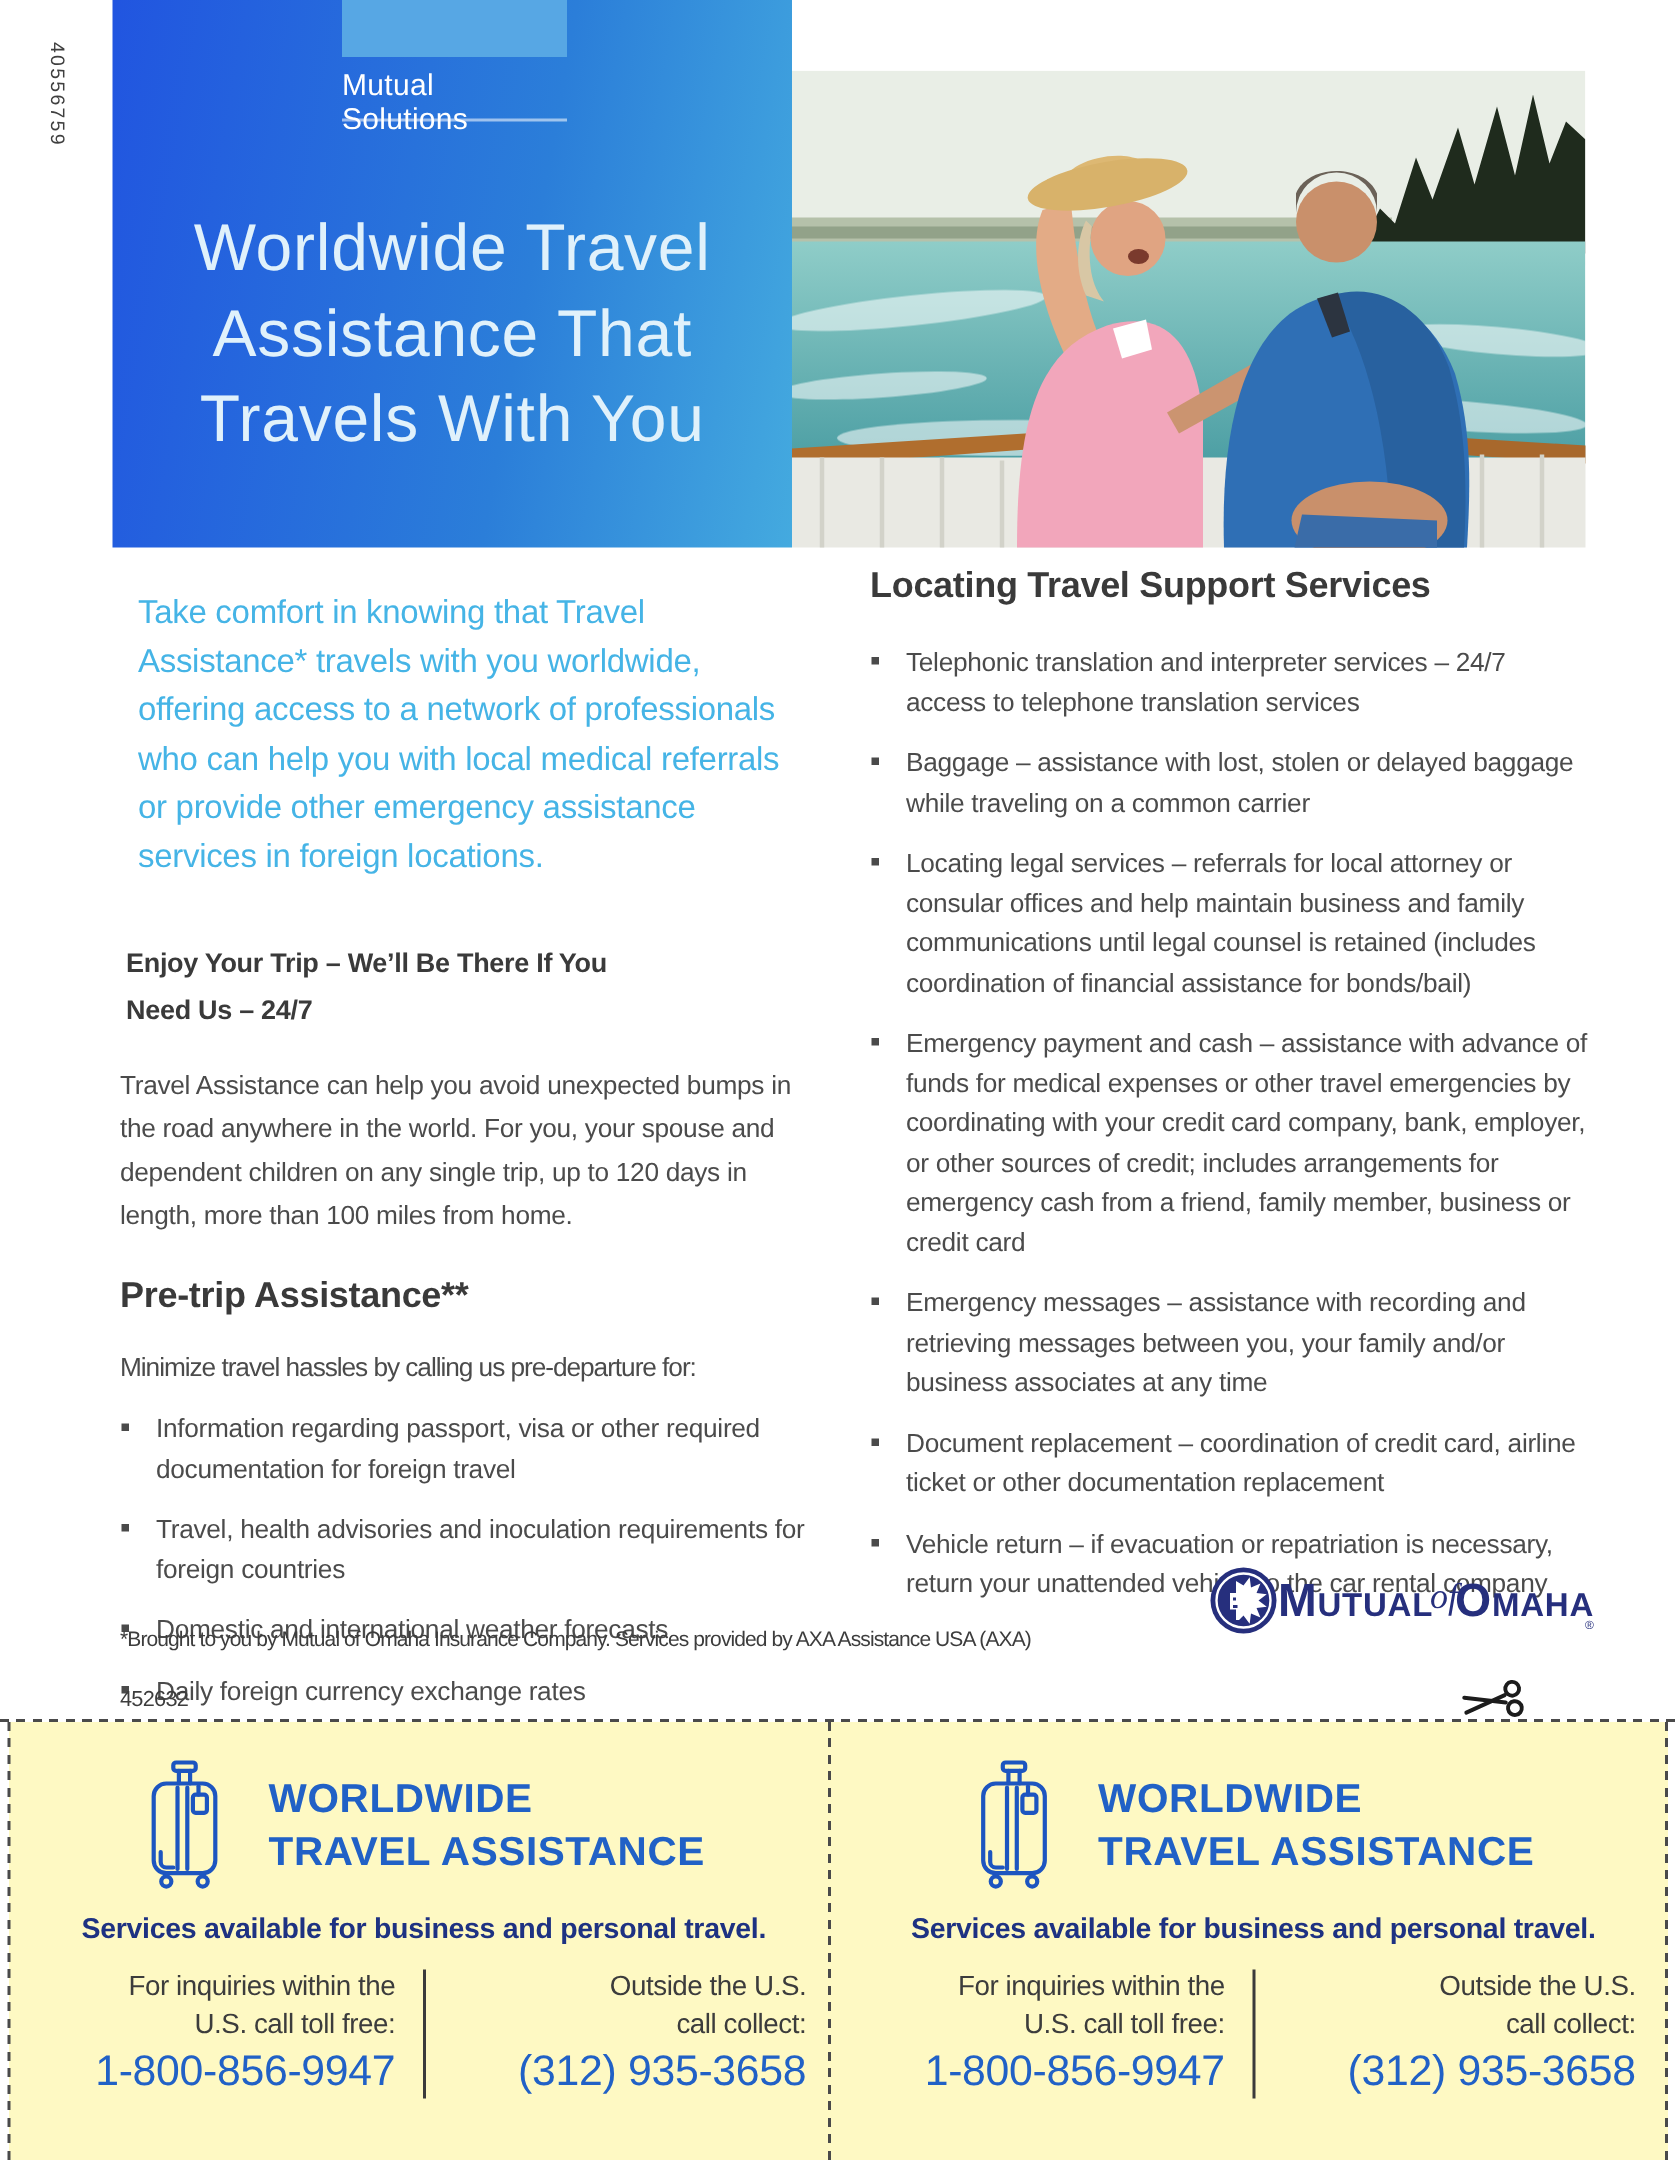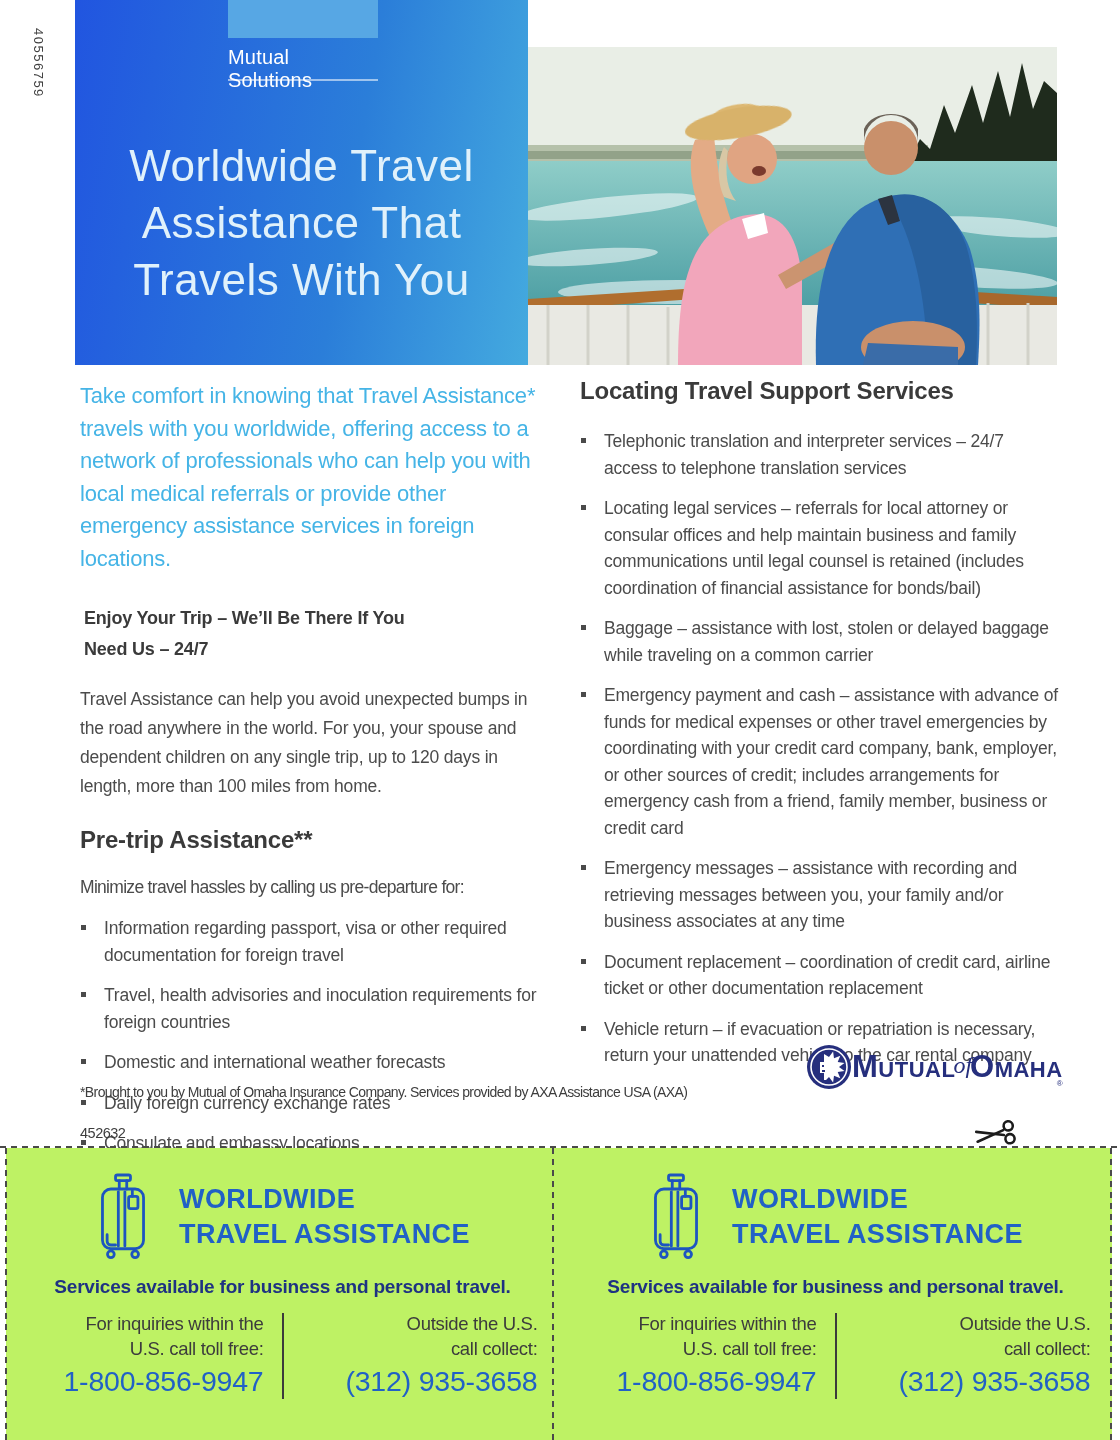--- a/index.html
+++ b/index.html
@@ -49,21 +49,21 @@
   .footnotes{position:absolute;left:80px;top:1082px;font-size:14px;line-height:21px;
              letter-spacing:-0.6px;color:#3d3d3d;}
   .form-number{position:absolute;left:80px;top:1125px;font-size:14.5px;letter-spacing:-0.5px;color:#3d3d3d;}
 
   
   .cut-line-h{position:absolute;left:0;top:1146px;width:1120px;height:2px;
               background:repeating-linear-gradient(90deg,#4a4a4a 0 6px,transparent 6px 11px);}
   .scissors{position:absolute;left:975px;top:1120px;transform:rotate(-8deg);}
 
   
-  .tearoff{position:absolute;left:6px;top:1148px;width:1106px;height:292px;background:#bef264;display:flex;}
+  .tearoff{position:absolute;left:6px;top:1148px;width:1106px;height:292px;background:#fef9c3;display:flex;}
   .cut-v{position:absolute;top:1148px;width:2px;height:292px;
          background:repeating-linear-gradient(180deg,#4a4a4a 0 6px,transparent 6px 11px);}
   .cut-v.l{left:5px;} .cut-v.c{left:552px;} .cut-v.r{left:1110px;}
 
   .card{position:relative;width:553px;height:292px;}
   .card-head{position:absolute;left:0;top:24px;width:100%;display:flex;justify-content:center;
              align-items:center;gap:28px;}
   .card-title{color:#2161c6;font-weight:700;font-size:27px;line-height:35px;letter-spacing:0.4px;}
   .card-note{position:absolute;left:0;top:128px;width:100%;text-align:center;
              color:#1e3282;font-weight:700;font-size:19px;letter-spacing:-0.2px;}
@@ -146,21 +146,21 @@
       <path d="M360,150 C390,140 424,158 438,198 C450,238 450,282 448,318 L400,318 C398,250 386,190 360,150 Z" fill="#28619f"></path>
       <circle cx="363" cy="101" r="27" fill="#c9906b"></circle>
       <path d="M336,95 A27,27 0 0 1 390,95 L390,82 C382,62 344,62 336,82 Z" fill="#6b6258"></path>
       <path d="M350,152 l10,26 l12,-4 l-8,-26 Z" fill="#2c3440"></path>
       <ellipse cx="385" cy="300" rx="52" ry="26" fill="#c9906b"></ellipse>
       <polygon points="335,318 430,318 430,300 340,296" fill="#3a6ca8"></polygon>
     </svg>
   </div>
 
   <div class="col-left">
-    <p class="intro" style="margin:0">Take comfort in knowing that Travel Assistance* travels with you worldwide, offering access to a network of professionals who can help you with local medical referrals or provide other emergency assistance services in foreign locations.</p>
+    <p class="intro" style="margin:12px">Take comfort in knowing that Travel Assistance* travels with you worldwide, offering access to a network of professionals who can help you with local medical referrals or provide other emergency assistance services in foreign locations.</p>
     <div class="spacer-24"></div>
     <h2 class="sub">
       <span>Enjoy Your Trip – We’ll Be There If You</span><br>
       <span>Need Us – 24/7</span>
     </h2>
     <div class="spacer-16"></div>
     <p class="body-p" style="margin:0">Travel Assistance can help you avoid unexpected bumps in the road anywhere in the world. For you, your spouse and dependent children on any single trip, up to 120 days in length, more than 100 miles from home.</p>
     <div class="spacer-24"></div>
     <h2 class="big">Pre-trip Assistance**</h2>
     <div class="spacer-20"></div>
@@ -171,22 +171,22 @@
       <div class="li"><span class="bullet"></span><span>Domestic and international weather forecasts</span></div>
       <div class="li"><span class="bullet"></span><span>Daily foreign currency exchange rates</span></div>
       <div class="li"><span class="bullet"></span><span>Consulate and embassy locations</span></div>
     </div>
   </div>
 
   <div class="col-right">
     <h2 class="big">Locating Travel Support Services</h2>
     <div class="list" style="margin-top:22px">
       <div class="li"><span class="bullet"></span><span>Telephonic translation and interpreter services – 24/7 access to telephone translation services</span></div>
+      <div class="li"><span class="bullet"></span><span>Baggage – assistance with lost, stolen or delayed baggage while traveling on a common carrier</span></div>
       <div class="li"><span class="bullet"></span><span>Locating legal services – referrals for local attorney or consular offices and help maintain business and family communications until legal counsel is retained (includes coordination of financial assistance for bonds/bail)</span></div>
-      <div class="li"><span class="bullet"></span><span>Baggage – assistance with lost, stolen or delayed baggage while traveling on a common carrier</span></div>
       <div class="li"><span class="bullet"></span><span>Emergency payment and cash – assistance with advance of funds for medical expenses or other travel emergencies by coordinating with your credit card company, bank, employer, or other sources of credit; includes arrangements for emergency cash from a friend, family member, business or credit card</span></div>
       <div class="li"><span class="bullet"></span><span>Emergency messages – assistance with recording and retrieving messages between you, your family and/or business associates at any time</span></div>
       <div class="li"><span class="bullet"></span><span>Document replacement – coordination of credit card, airline ticket or other documentation replacement</span></div>
       <div class="li"><span class="bullet"></span><span>Vehicle return – if evacuation or repatriation is necessary, return your unattended vehicle to the car rental company</span></div>
     </div>
   </div>
 
   <div class="moo-logo">
     <svg width="46" height="46" viewBox="-23 -23 46 46">
       <circle cx="0" cy="0" r="22" fill="#262f7d"></circle>

